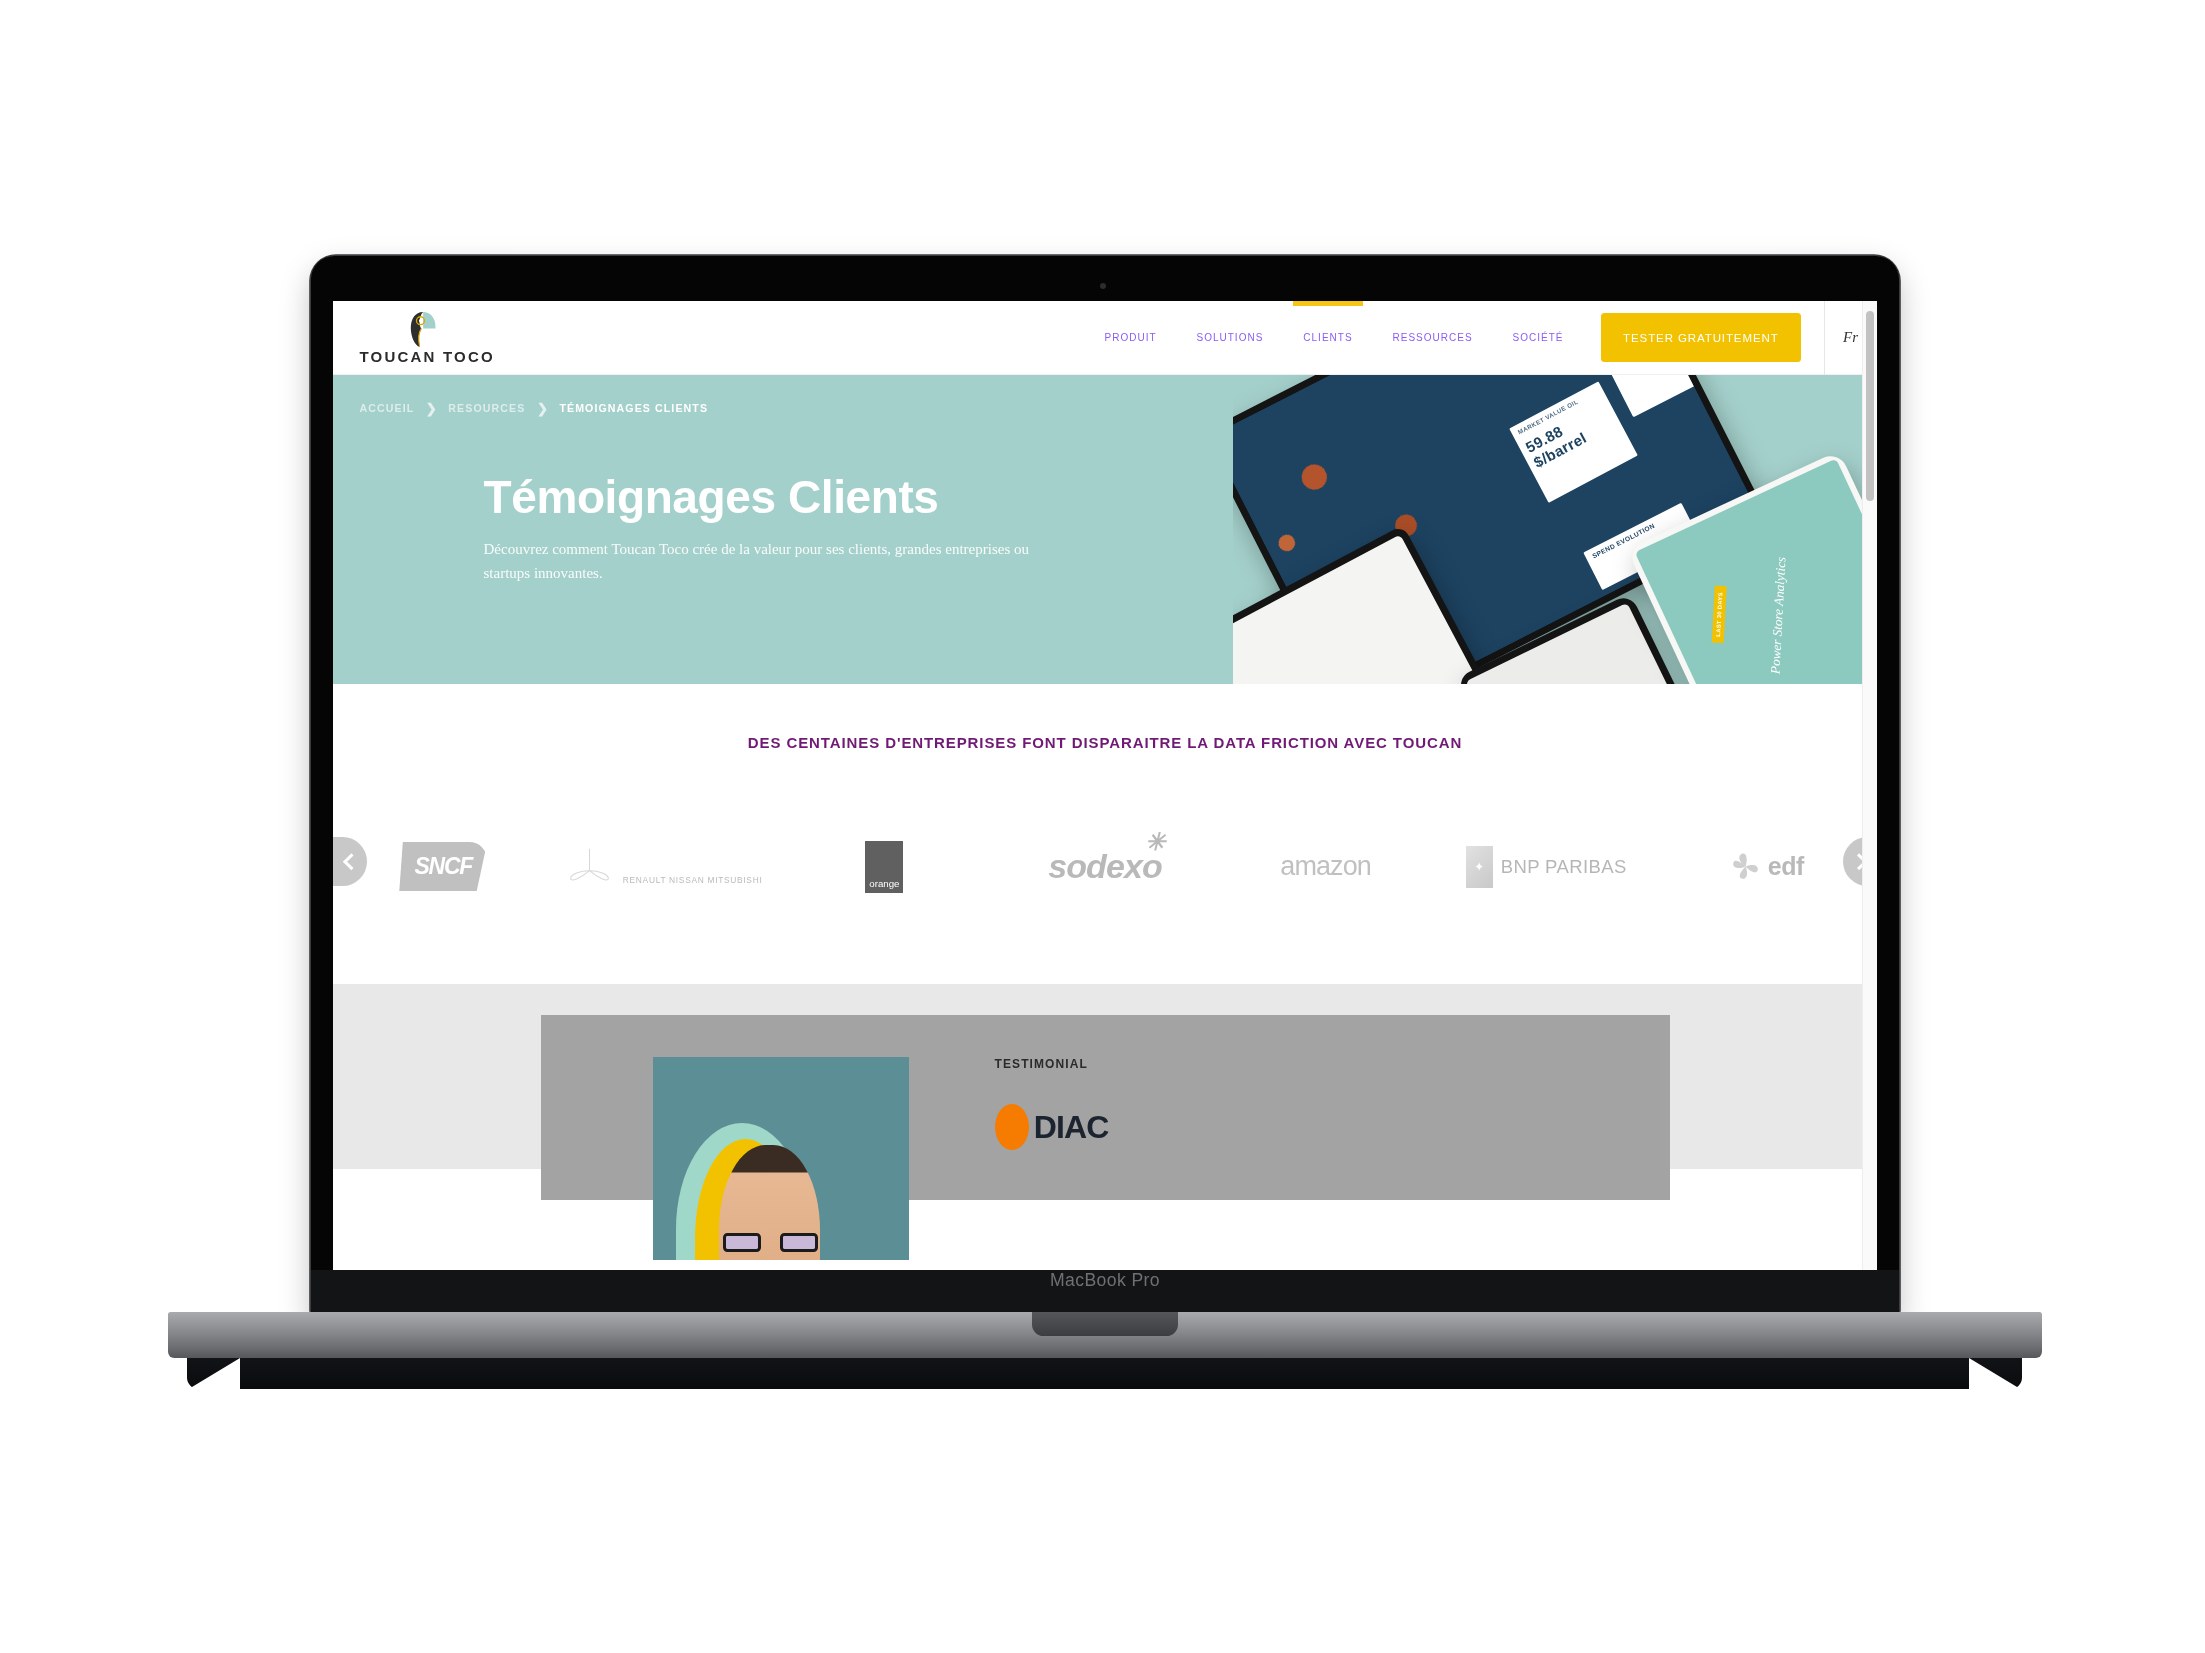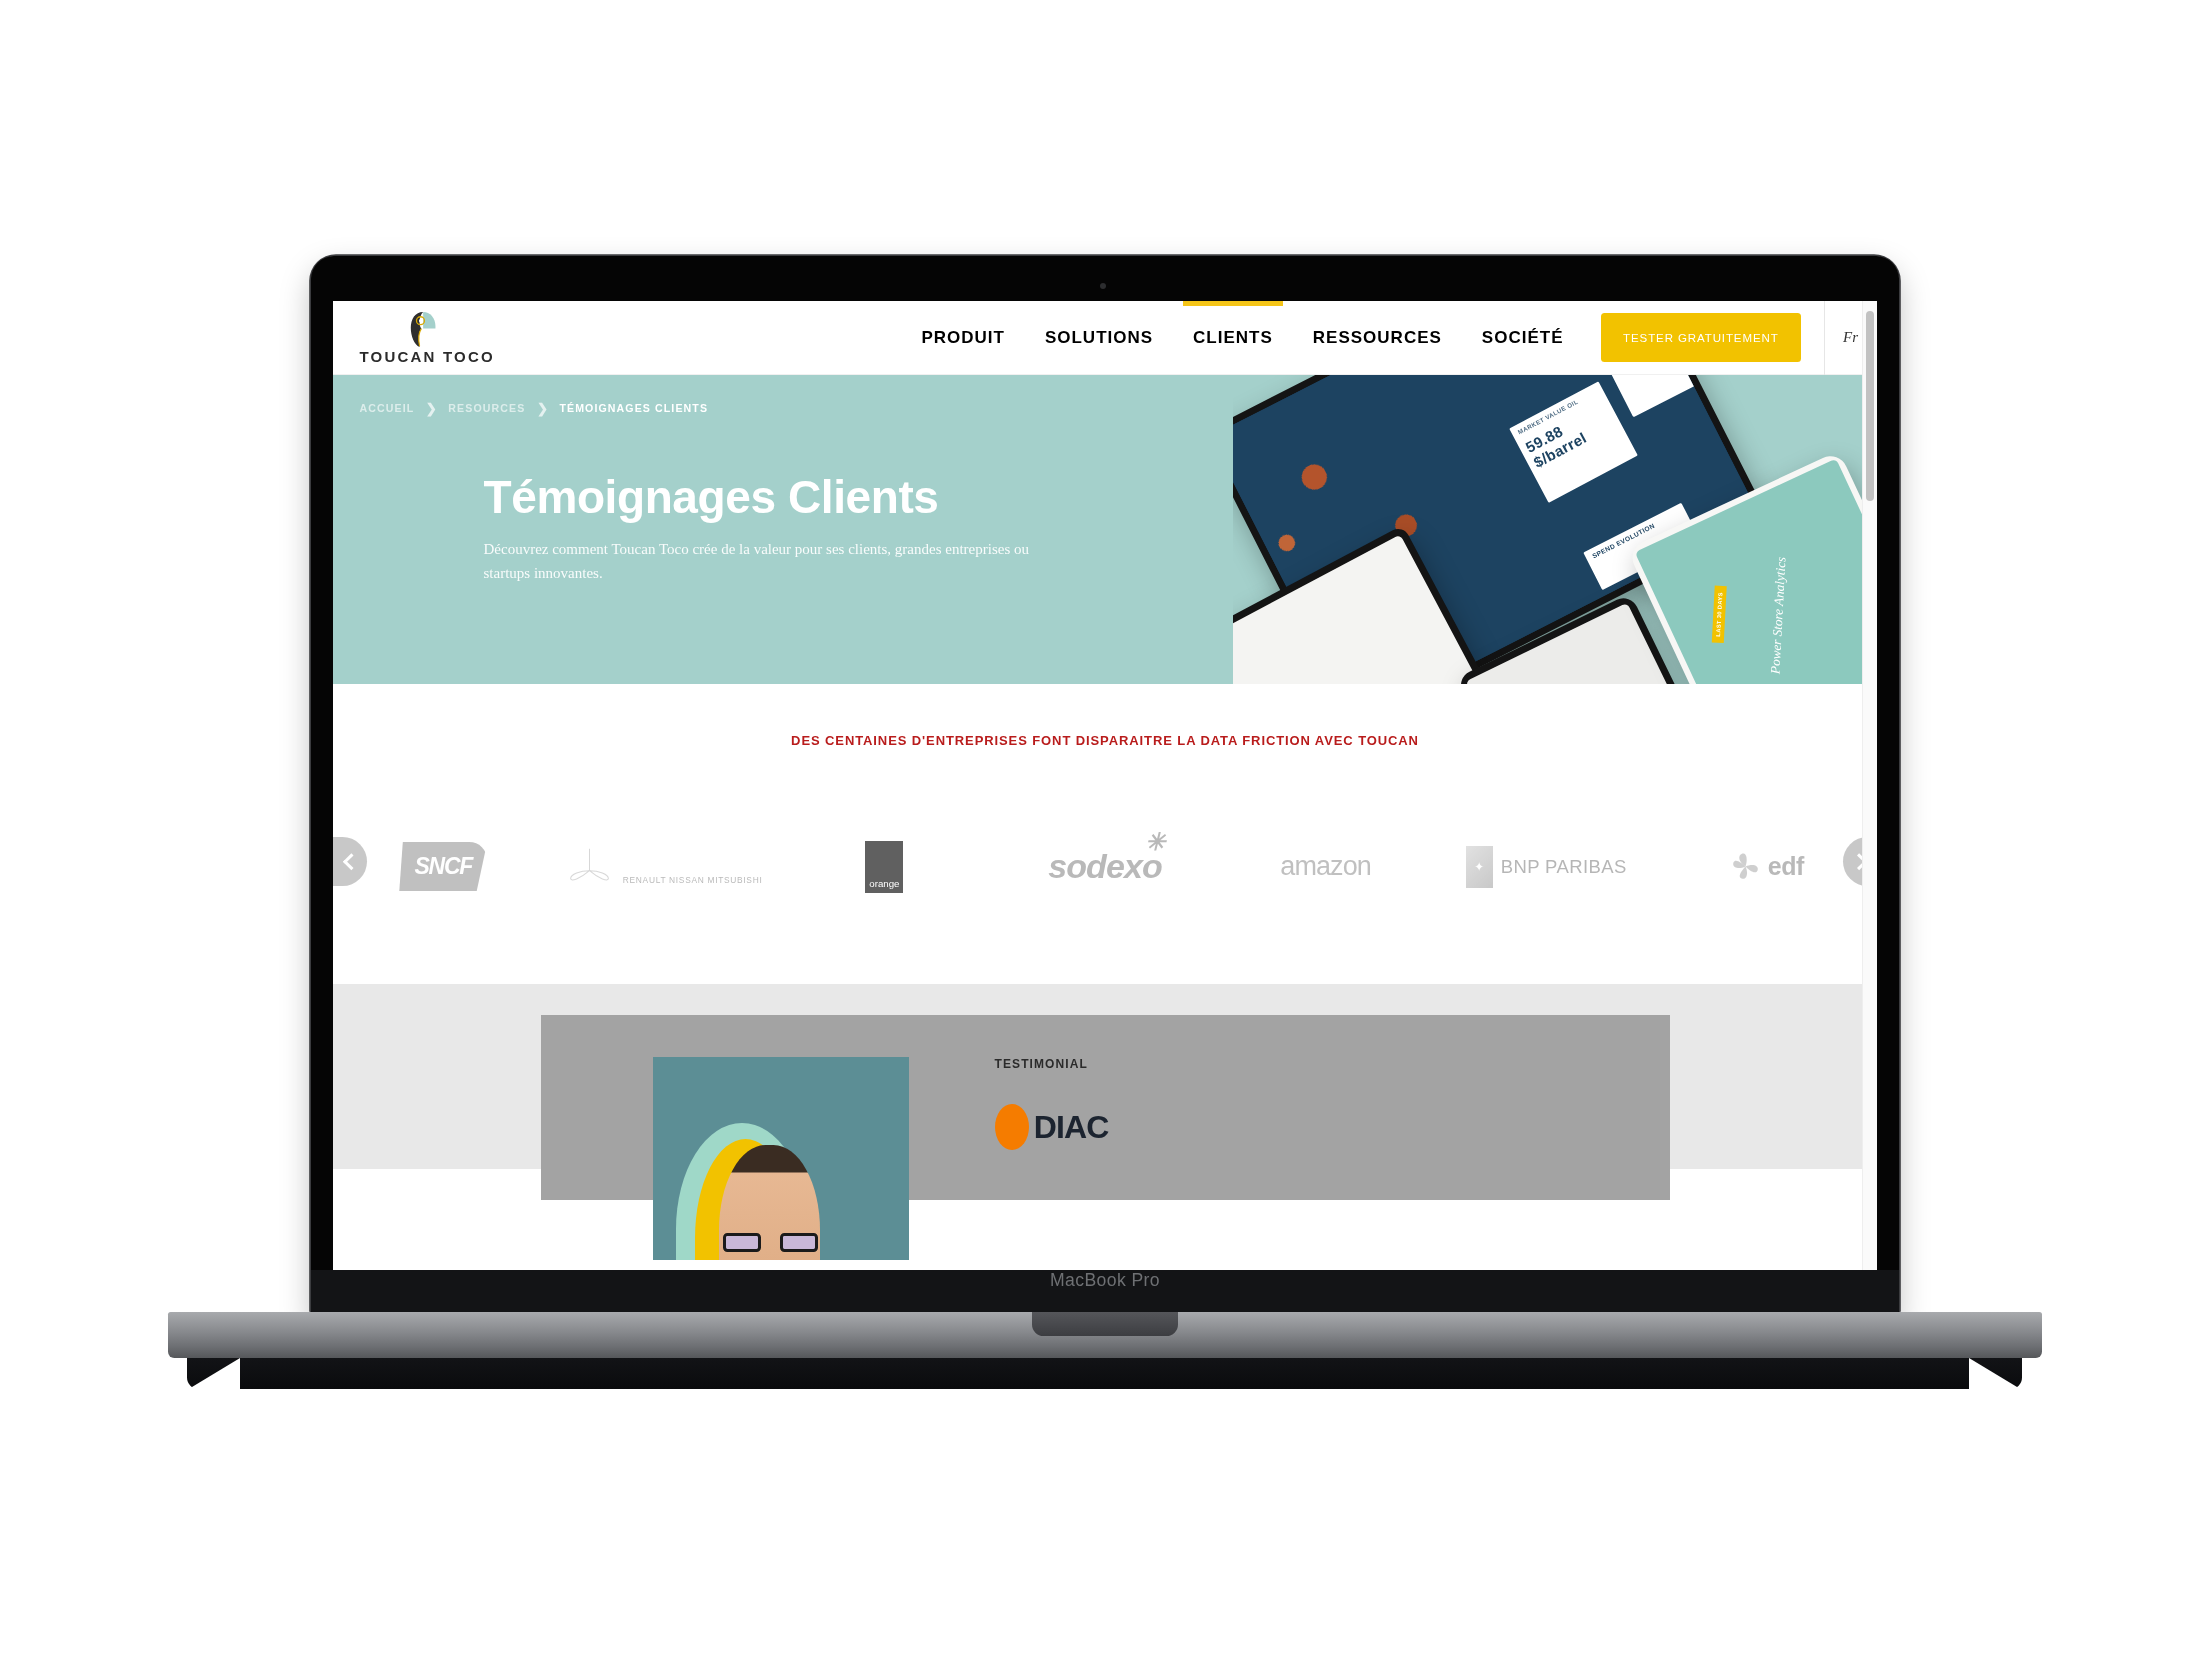--- a/index.html
+++ b/index.html
@@ -108,22 +108,22 @@
     font-size: 15px; font-weight: bold;
     letter-spacing: 2.2px; color: #2b2b2b;
     font-family: "Liberation Sans", sans-serif;
   }
   #main-nav { display: flex; align-items: center; margin-left: auto; height: 100%; }
   .nav-item {
     position: relative;
     padding: 0 20px;
     height: 74px;
     display: flex; align-items: center;
-    font-size: 17px; font-weight: bold;
-    letter-spacing: 1px; color: #000000;
+    font-size: 10px; font-weight: normal;
+    letter-spacing: 1px; color: #8b5cf6;
     cursor: pointer; white-space: nowrap;
   }
   .nav-item.active::before {
     content: ""; position: absolute; left: 9.7px; right: 9.7px; top: 0;
     height: 5.3px; background: #F5C518;
   }
   #cta-button {
     margin-left: 17.6px;
     background: #F2C200;
     color: #ffffff;
@@ -221,22 +221,22 @@
     position:absolute; left:10%; top:28%;
     transform: rotate(-62deg);
     background:#F2C200; color:#fff;
     font-size:5.7px; font-weight:bold; letter-spacing:0.4px;
     padding:3.1px 6.2px; white-space:nowrap;
   }
 
   
   #trusted { background:#ffffff; padding-top: 38px; height: 300px; position:relative; }
   #trusted-title {
-    text-align:center; font-size: 13px; font-weight:bold;
-    letter-spacing: 0.9px; color: #b91c1c;
+    text-align:center; font-size: 15px; font-weight:bold;
+    letter-spacing: 0.9px; color: #701a75;
   }
   #logo-carousel {
     position:absolute; left:0; right:0; top: 132px;
     height: 101px; display:flex; align-items:center;
   }
   .client-logo {
     flex: 1 1 0; display:flex; align-items:center; justify-content:center;
     filter: grayscale(1); opacity:.62;
   }
   .carousel-arrow {

